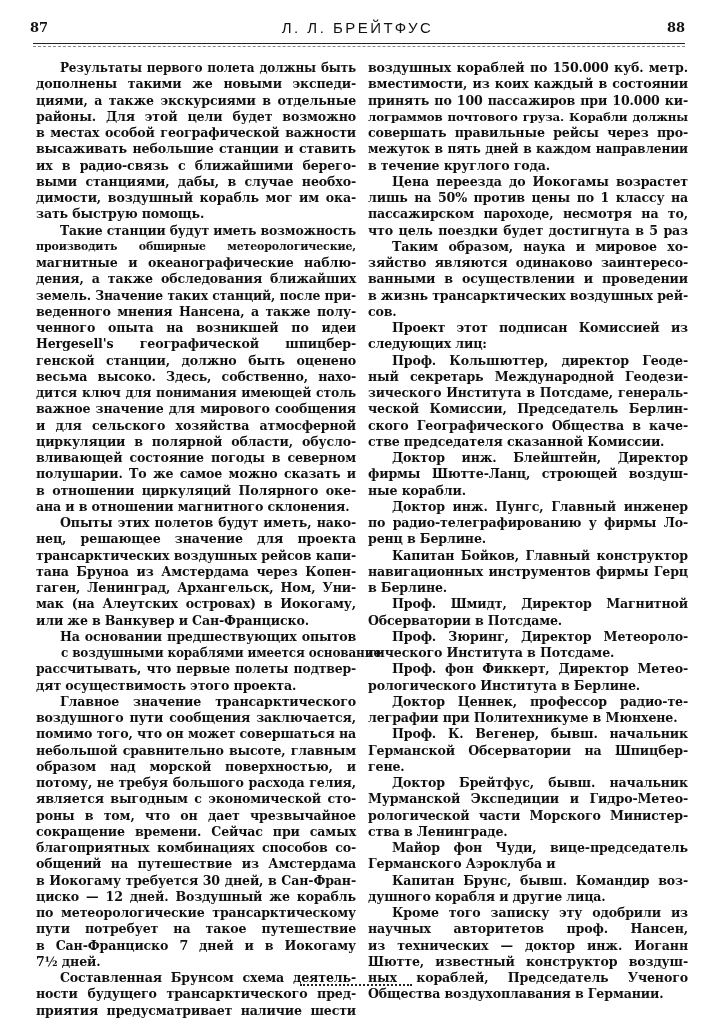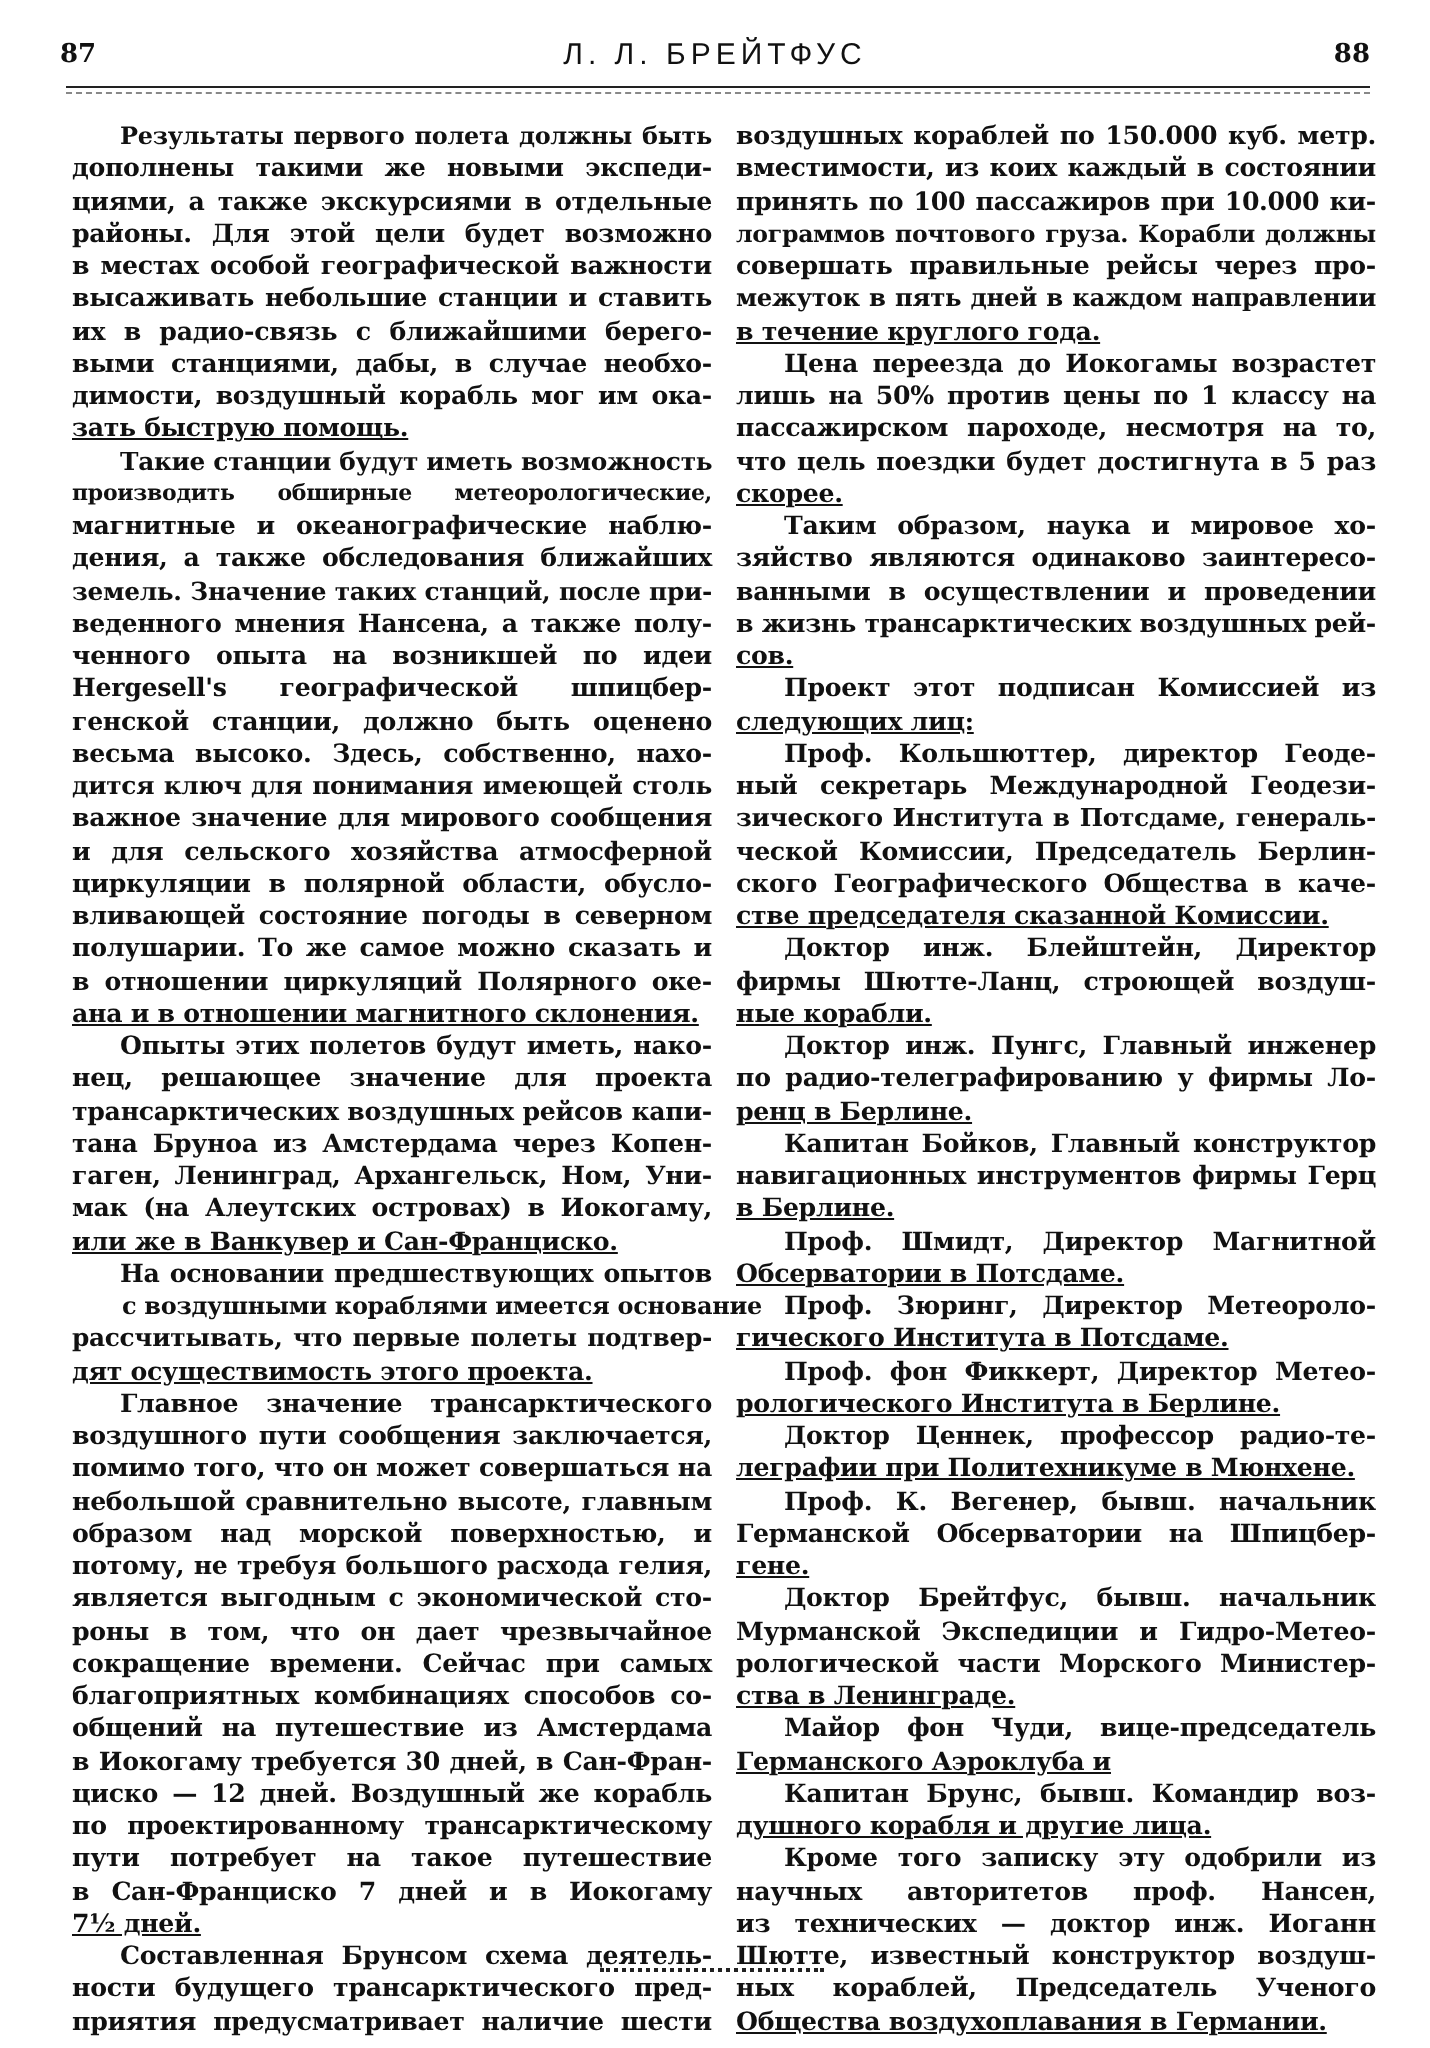--- a/index.html
+++ b/index.html
@@ -15,21 +15,21 @@
           border-top: 1.5px solid #222; }
   .rule2 { position: absolute; left: 33px; width: 652px; top: 46px; height: 0;
           border-top: 1px dashed #888; }
   .col { position: absolute; top: 60px; width: 320px; }
   .col.left { left: 36px; }
   .col.right { left: 368px; width: 320px; }
   .line { display: block; height: 16.25px; line-height: 16.25px; font-size: 12.6px;
           white-space: nowrap; text-align: justify; text-align-last: justify;
           font-weight: bold; letter-spacing: -0.15px; }
   .line.indent { padding-left: 24px; }
-  .line.last { text-align-last: left; text-decoration: underline; }
+  .line.last { text-align-last: left; }
   .footer-rule { position: absolute; left: 300px; top: 984px; width: 112px; height: 0;
           border-top: 2px dotted #222; }
 </style>
 </head>
 <body>
 
 <div class="header">
   <span class="pn left">87</span>
   <div class="running-title">Л. Л. БРЕЙТФУС</div>
   <span class="pn right">88</span>
@@ -83,41 +83,40 @@
     <span class="line">небольшой сравнительно высоте, главным</span>
     <span class="line">образом над морской поверхностью, и</span>
     <span class="line">потому, не требуя большого расхода гелия,</span>
     <span class="line">является выгодным с экономической сто-</span>
     <span class="line">роны в том, что он дает чрезвычайное</span>
     <span class="line">сокращение времени. Сейчас при самых</span>
     <span class="line">благоприятных комбинациях способов со-</span>
     <span class="line">общений на путешествие из Амстердама</span>
     <span class="line">в Иокогаму требуется 30 дней, в Сан-Фран-</span>
     <span class="line">циско — 12 дней. Воздушный же корабль</span>
-    <span class="line">по проектированному трансарктическому</span>
+    <span class="line">по метеорологические трансарктическому</span>
     <span class="line">пути потребует на такое путешествие</span>
     <span class="line">в Сан-Франциско 7 дней и в Иокогаму</span>
     <span class="line last">7½ дней.</span>
     <span class="line indent">Составленная Брунсом схема деятель-</span>
     <span class="line">ности будущего трансарктического пред-</span>
     <span class="line">приятия предусматривает наличие шести</span>
   </div>
 <div class="col right" id="col-right">
     <span class="line">воздушных кораблей по 150.000 куб. метр.</span>
     <span class="line">вместимости, из коих каждый в состоянии</span>
     <span class="line">принять по 100 пассажиров при 10.000 ки-</span>
     <span class="line" style="font-size: 11.8px;">лограммов почтового груза. Корабли должны</span>
     <span class="line">совершать правильные рейсы через про-</span>
     <span class="line" style="font-size: 12.2px;">межуток в пять дней в каждом направлении</span>
     <span class="line last">в течение круглого года.</span>
     <span class="line indent">Цена переезда до Иокогамы возрастет</span>
     <span class="line">лишь на 50% против цены по 1 классу на</span>
     <span class="line">пассажирском пароходе, несмотря на то,</span>
     <span class="line">что цель поездки будет достигнута в 5 раз</span>
-    <span class="line last">скорее.</span>
     <span class="line indent">Таким образом, наука и мировое хо-</span>
     <span class="line">зяйство являются одинаково заинтересо-</span>
     <span class="line">ванными в осуществлении и проведении</span>
     <span class="line">в жизнь трансарктических воздушных рей-</span>
     <span class="line last">сов.</span>
     <span class="line indent">Проект этот подписан Комиссией из</span>
     <span class="line last">следующих лиц:</span>
     <span class="line indent">Проф. Кольшюттер, директор Геоде-</span>
     <span class="line">ный секретарь Международной Геодези-</span>
     <span class="line" style="font-size: 12.4px;">зического Института в Потсдаме, генераль-</span>

